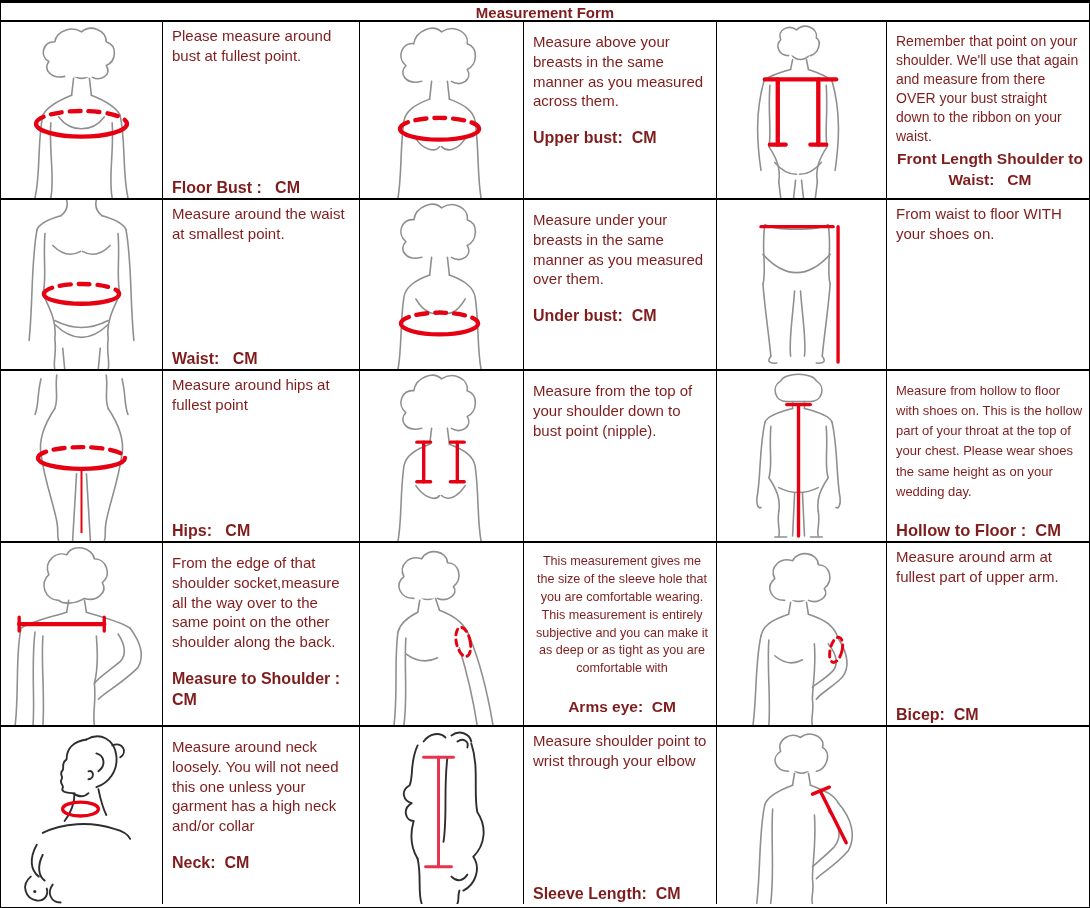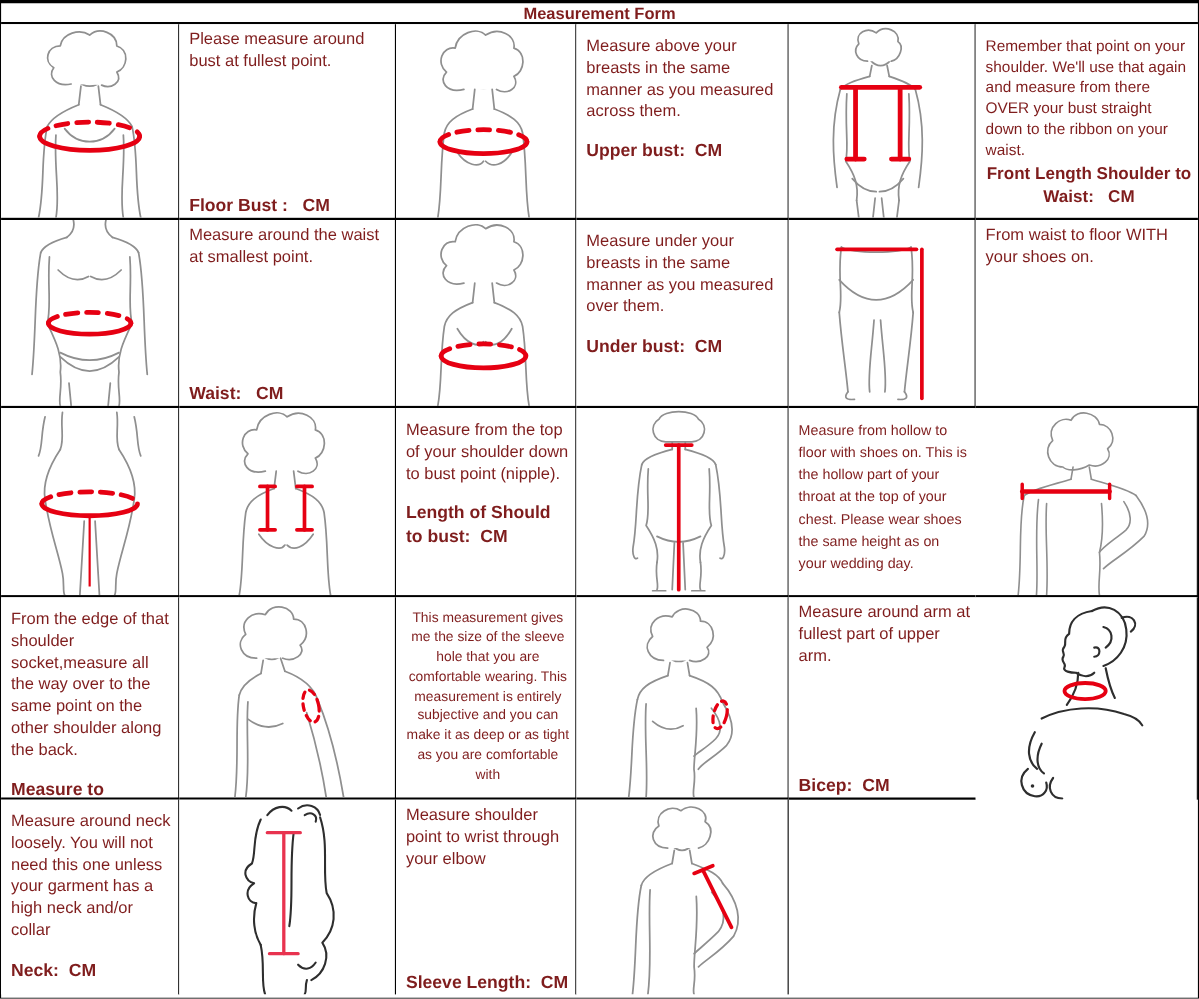--- a/index.html
+++ b/index.html
@@ -162,36 +162,39 @@
         <path class="ln" d="M40,8 C36,24 38,34 34,44 M122,8 C126,24 124,34 128,44"></path>
         <path class="ln" d="M54,38 C42,56 38,72 40,84 M108,38 C120,56 124,72 122,84"></path>
         <path class="ln" d="M40,84 C44,112 52,132 56,152 C58,162 56,168 58,172"></path>
         <path class="ln" d="M122,84 C118,112 110,132 106,152 C104,162 106,168 104,172"></path>
         <path class="ln" d="M76,104 L72,172 M86,104 L90,172"></path>
         <path class="rd" d="M37,88 A44,11 0 0,0 125,88"></path>
         <path class="rdd" d="M37,88 A44,11 0 0,1 125,88"></path>
         <path d="M81,100 L81,164" fill="none" stroke="#e60012" stroke-width="2"></path>
       </svg>
     </div>
+    <div class="cell tc center">
+      <div class="body">Measure around hips at fullest point</div>
+      <div class="label">Hips:   CM</div>
+    </div>
     <div class="cell fig">
       <svg viewBox="0 0 164 172" preserveAspectRatio="xMidYMid meet">
         <ellipse class="ln" cx="80" cy="38" rx="16" ry="19"></ellipse>
         <path class="lnw" d="M62,58 C46,62 38,50 46,42 C36,34 42,18 54,20 C56,6 74,0 82,8 C94,0 110,8 108,20 C120,24 118,42 108,46 C114,56 102,64 92,58"></path>
         <path class="ln" d="M72,58 L70,74 M88,58 L90,74"></path>
         <path class="ln" d="M70,74 C54,80 46,86 44,96 C40,124 42,150 38,172"></path>
         <path class="ln" d="M90,74 C106,80 114,86 116,96 C120,124 118,150 122,172"></path>
         <path class="ln" d="M56,116 C64,128 76,132 80,126 M82,126 C88,132 98,128 106,116"></path>
         <path class="rdt" d="M64,72 L64,112 M98,72 L98,112"></path>
         <path class="rdt" d="M57,72 L71,72 M91,72 L105,72"></path>
         <path class="rdt" d="M57,112 L71,112 M91,112 L105,112"></path>
       </svg>
     </div>
     <div class="cell tc">
       <div class="body">Measure from the top of your shoulder down to bust point (nipple).</div>
-      <div class="label">Length of Should to bust:  CM</div>
     </div>
     <div class="cell fig">
       <svg viewBox="0 0 170 172" preserveAspectRatio="xMidYMid meet">
         <path class="lnw" d="M70,31 C58,31 54,16 64,10 C68,1 96,1 100,10 C110,16 106,31 94,31 Z"></path>
         <path class="ln" d="M76,31 L76,38 M88,31 L88,38"></path>
         <path class="ln" d="M76,38 C60,42 50,46 48,52 M88,38 C104,42 114,46 116,52"></path>
         <path class="ln" d="M48,52 C42,80 44,106 40,128 C39,136 42,140 44,138"></path>
         <path class="ln" d="M116,52 C122,80 120,106 124,128 C125,136 122,140 120,138"></path>
         <path class="ln" d="M54,56 C52,80 56,96 52,108 C60,120 64,130 62,142 M110,56 C112,80 108,96 112,108 C104,120 100,130 102,142"></path>
         <path class="ln" d="M62,118 Q82,128 102,118"></path>

